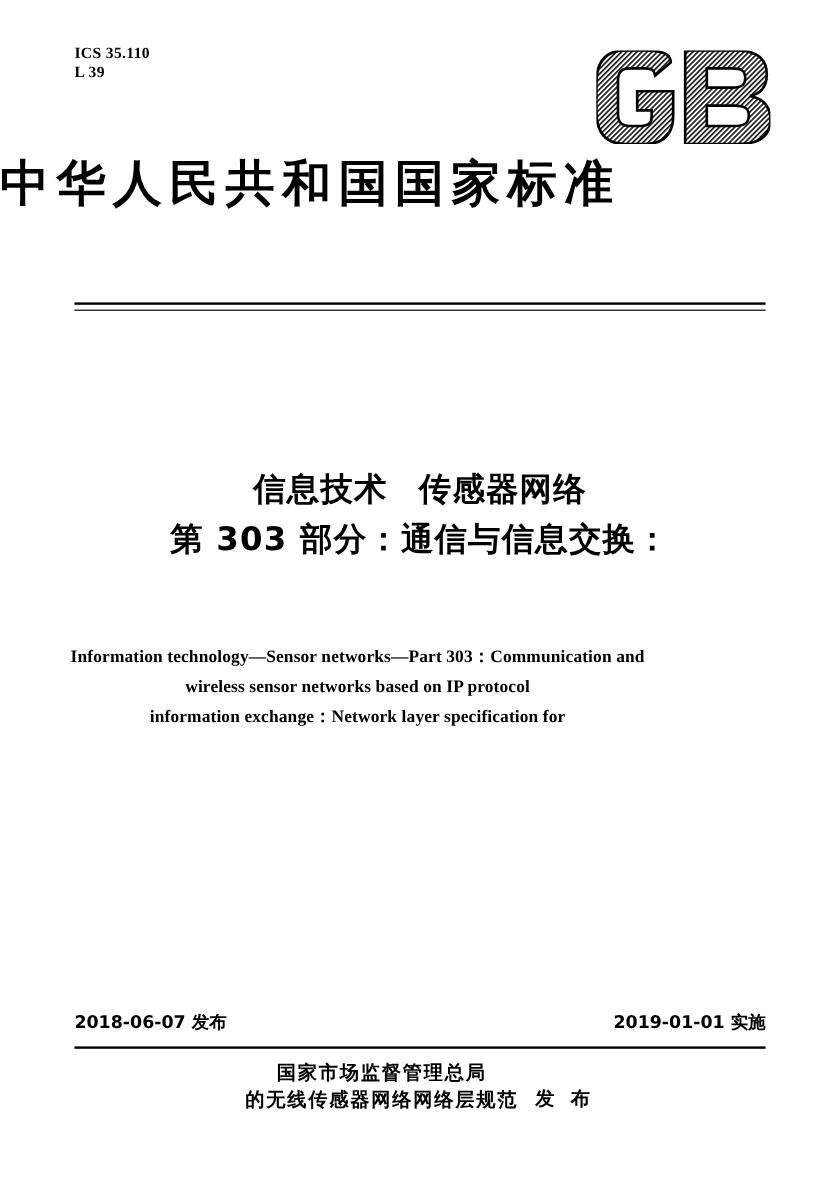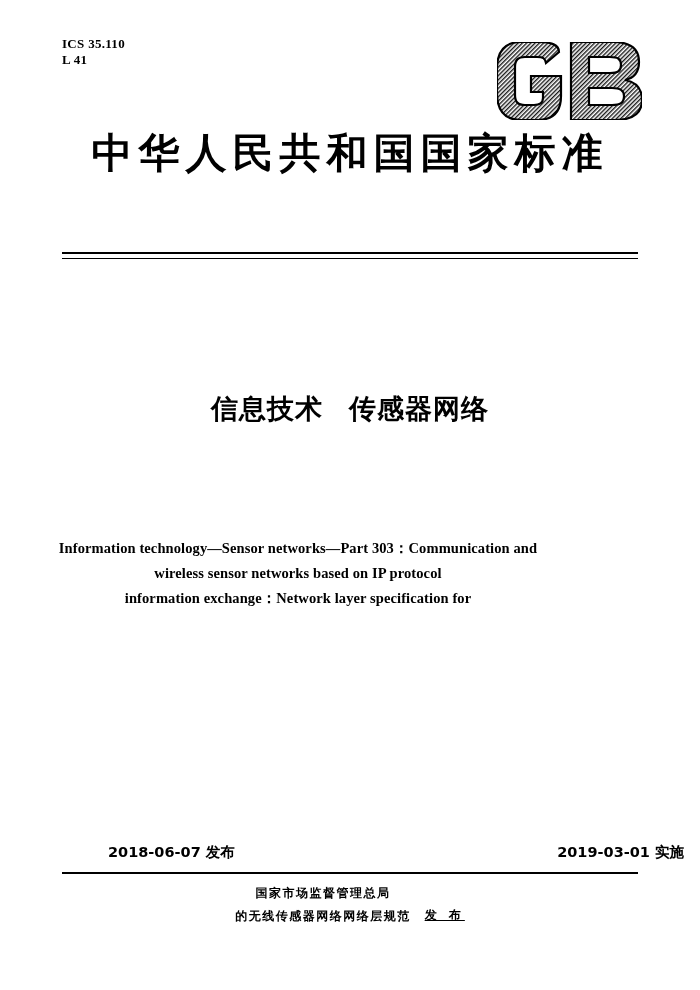--- a/index.html
+++ b/index.html
@@ -45,21 +45,21 @@
     width: 145px;
     height: 78px;
   }
 
   
   .cn-standard-title {
     position: absolute;
     left: 0;
     top: 126px;
     width: 700px;
-    text-align: center;
+    text-align: left;
     font-family: "DejaVu Sans", sans-serif;
     font-weight: bold;
     font-size: 41px;
     letter-spacing: 6px;
     white-space: nowrap;
   }
 
   
   .std-number {
     position: absolute;
@@ -122,21 +122,20 @@
 
   
   .dates {
     position: absolute;
     left: 62px;
     top: 843px;
     width: 576px;
     font-family: "DejaVu Sans", sans-serif;
     font-weight: bold;
     font-size: 14.5px;
-    margin-left: 46px;
   }
   .dates .left { float: left; }
   .dates .right { float: right; }
   .rule-dates {
     position: absolute;
     left: 62px;
     top: 872px;
     width: 576px;
     height: 2px;
     background: #000;
@@ -144,43 +143,42 @@
 
   
   .issuers {
     position: absolute;
     left: 0;
     top: 882px;
     width: 700px;
     text-align: center;
     font-family: "DejaVu Sans", sans-serif;
     font-weight: bold;
-    font-size: 12px;
+    font-size: 16px;
     line-height: 23px;
   }
   .issuers .org-wrap { display: inline-block; text-align: center; }
   .issuers .org { letter-spacing: 1.5px; white-space: nowrap; }
   .issuers .publish {
     display: inline-block;
     vertical-align: bottom;
     margin-left: 14px;
     margin-bottom: 1px;
     letter-spacing: 4px;
     white-space: nowrap;
-    text-decoration: underline;
   }
 </style>
 </head>
 <body>
 
 <div class="page">
 
   <div class="ics-block">
     <div>ICS 35.110</div>
-    <div>L 41</div>
+    <div>L 39</div>
   </div>
 
   <div class="gb-logo">
     <svg width="145" height="78" viewBox="0 0 145 78" xmlns="http://www.w3.org/2000/svg">
       <defs>
         <pattern id="hatch" width="3" height="3" patternUnits="userSpaceOnUse" patternTransform="rotate(45)">
           <rect width="3" height="3" fill="#ffffff"></rect>
           <rect width="1.4" height="3" fill="#1a1a1a"></rect>
         </pattern>
       </defs>
@@ -221,31 +219,32 @@
   </div>
 
   <div class="cn-standard-title">中华人民共和国国家标准</div>
 
 
   <div class="rule-top"></div>
   <div class="rule-bottom"></div>
 
   <div class="cn-title">
     <div class="line"><span>信息技术</span><span class="sp"></span><span>传感器网络</span></div>
+    <div class="line">第 303 部分：通信与信息交换：</div>
   </div>
 
   <div class="en-title">
     <div class="line">Information technology—Sensor networks—Part 303：Communication and</div>
     <div class="line">wireless sensor networks based on IP protocol</div>
     <div class="line">information exchange：Network layer specification for</div>
   </div>
 
   <div class="dates">
     <span class="left">2018-06-07 发布</span>
-    <span class="right">2019-03-01 实施</span>
+    <span class="right">2019-01-01 实施</span>
   </div>
   <div class="rule-dates"></div>
 
   <div class="issuers">
     <span class="org-wrap">
       <div class="org">国家市场监督管理总局</div>
       <div class="org">的无线传感器网络网络层规范</div>
     </span><span class="publish">发 布</span>
   </div>
 

